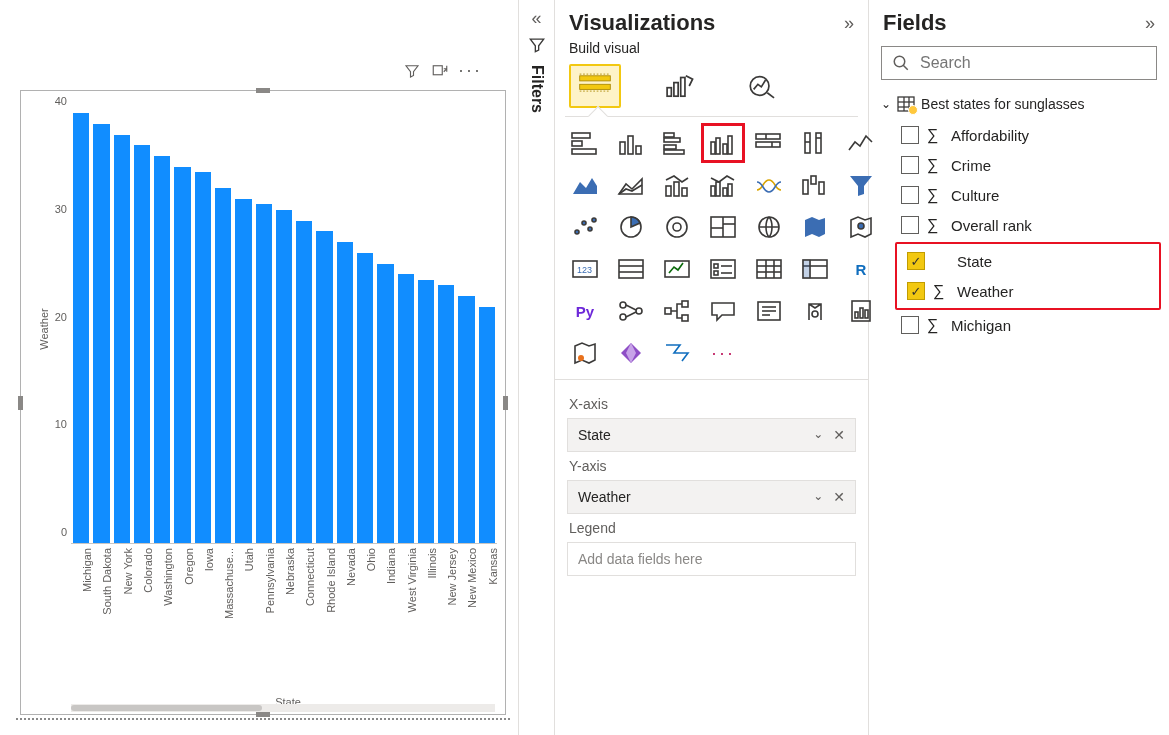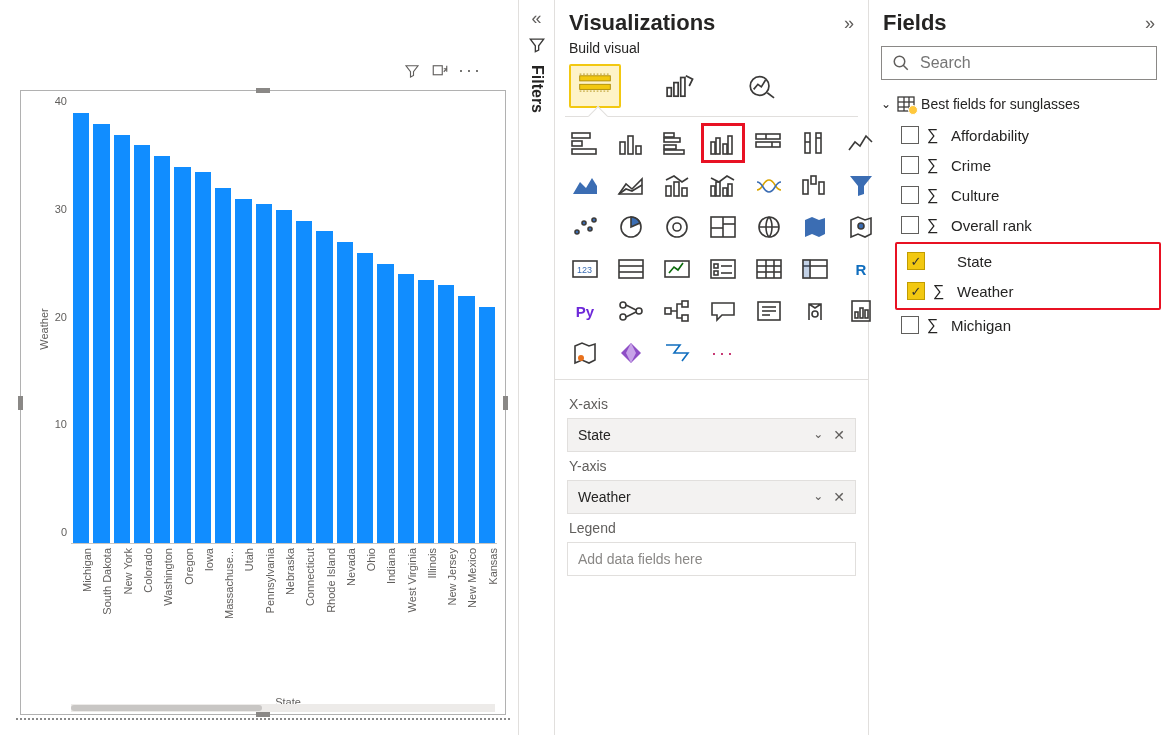--- a/index.html
+++ b/index.html
@@ -666,21 +666,21 @@
       <span class="table-ico">
         <svg viewBox="0 0 18 16" fill="none" stroke="#3b3a39" stroke-width="1.3">
             <rect x="1" y="1" width="16" height="14"></rect>
             <line x1="1" y1="6" x2="17" y2="6"></line>
             <line x1="1" y1="11" x2="17" y2="11"></line>
             <line x1="7" y1="1" x2="7" y2="15"></line>
             <line x1="12" y1="1" x2="12" y2="15"></line>
           </svg>
         <span class="warn-dot"></span>
       </span>
-      <span>Best fields for sunglasses</span>
+      <span>Best states for sunglasses</span>
     </div>
     <div class="field-list" id="field-list">
         <div class="field-row">
           <span class="chk"></span>
           <span class="sigma" style="width: 16px; display: inline-block;">∑</span>
           <span class="field-name">Affordability</span>
         </div>
         <div class="field-row">
           <span class="chk"></span>
           <span class="sigma" style="width: 16px; display: inline-block;">∑</span>

